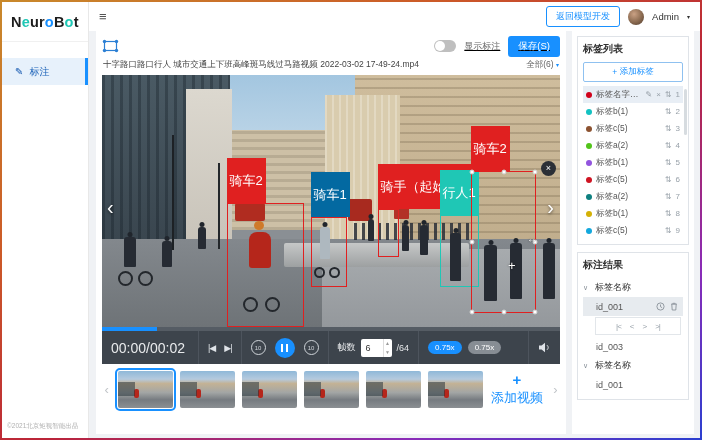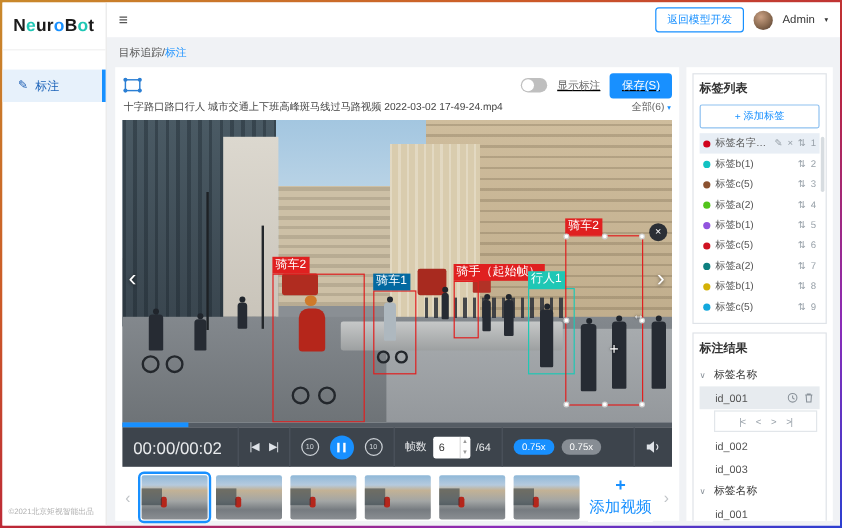--- a/index.html
+++ b/index.html
@@ -71,21 +71,21 @@
   .bus3 { left:292px; top:131px; width:15px; height:13px; background:#b23126; border-radius:1px; }
   .crowd { left:252px; top:148px; width:116px; height:17px; opacity:.85; background:
       repeating-linear-gradient(90deg,#2a2f38 0 3px, rgba(0,0,0,0) 3px 8px); }
   .fig { background:#262b33; border-radius:3px 3px 1px 1px; }
   .fig::before { content:""; position:absolute; top:-5px; left:50%; transform:translateX(-50%); width:5px; height:5px; border-radius:50%; background:#20252c; }
   .wheel { width:15px; height:15px; border:2px solid #23272c; border-radius:50%; background:transparent; }
   .helmet { width:10px; height:9px; border-radius:50%; background:#cf7a2a; }
   .torso-red { width:22px; height:36px; background:#b5261b; border-radius:8px 8px 3px 3px; }
 
   .bbox { position:absolute; border:1.5px solid; z-index:5; }
-  .bbox-label { position:absolute; top:-1.5px; left:-1.5px; transform:translateY(-100%); color:#fff; font-size:10px; line-height:1; padding:2px 3px; white-space:nowrap; }
+  .bbox-label { position:absolute; top:-1.5px; left:-1.5px; transform:translateY(-100%); color:#fff; font-size:13px; line-height:1; padding:16px 3px; white-space:nowrap; }
   .handle { position:absolute; width:5px; height:5px; border-radius:50%; background:#fff; border:1px solid #d0d0d0; transform:translate(-50%,-50%); }
   .bbox-delete { position:absolute; top:-11px; right:-21px; width:15px; height:15px; border-radius:50%; background:#2b2f36; color:#fff; font-size:9px; line-height:14px; text-align:center; cursor:pointer; }
   .vid-nav { position:absolute; top:122px; color:#fff; font-size:20px; line-height:1; text-shadow:0 1px 3px rgba(0,0,0,.6); cursor:pointer; z-index:6; }
   .cursor-glyph { position:absolute; color:#fff; text-shadow:0 0 2px rgba(0,0,0,.8); z-index:7; }
 
   
   .progress { height:4px; background:#555c64; position:relative; flex:none; }
   .progress-fill { position:absolute; left:0; top:0; height:100%; width:55px; background:#1890ff; }
   .controls { height:33px; background:#3d444c; display:flex; align-items:center; color:#dfe3e8; flex:none; }
   .ctrl-sec { display:flex; align-items:center; gap:9px; padding:0 9px; height:100%; }
@@ -165,23 +165,20 @@
     <div class="topbar">
       <span class="hamburger">≡</span>
       <div class="topbar-right">
         <button class="back-btn">返回模型开发</button>
         <span class="avatar"></span>
         <span class="user-name">Admin</span>
         <span class="user-caret">▾</span>
       </div>
     </div>
 
-    <div class="breadcrumb">
-      <span>目标追踪</span><span>/</span><span class="cur">标注</span>
-    </div>
 
     <div class="content">
 
       <div class="video-card">
 
         <div class="tool-row">
           <span class="rect-icon">
             <svg width="17" height="14" viewBox="0 0 17 14">
                 <rect x="2.5" y="2.5" width="12" height="9" fill="none" stroke="#2b7fd4" stroke-width="1.2"></rect>
                 <circle cx="2.5" cy="2.5" r="1.7" fill="#2b7fd4"></circle>
@@ -421,23 +418,20 @@
                 </svg>
             </span>
           </div>
           <div class="pagination">
             <span class="pag-it">|&lt;</span>
             <span class="pag-it">&lt;</span>
             <span class="pag-it">&gt;</span>
             <span class="pag-it">&gt;|</span>
           </div>
           <div class="result-item">
-              <span>id_002</span>
-            </div>
-          <div class="result-item">
               <span>id_003</span>
             </div>
 
           <div class="group-header">
             <span class="group-caret">∨</span>
             <span>标签名称</span>
           </div>
           <div class="result-item">
               <span>id_001</span>
             </div>

